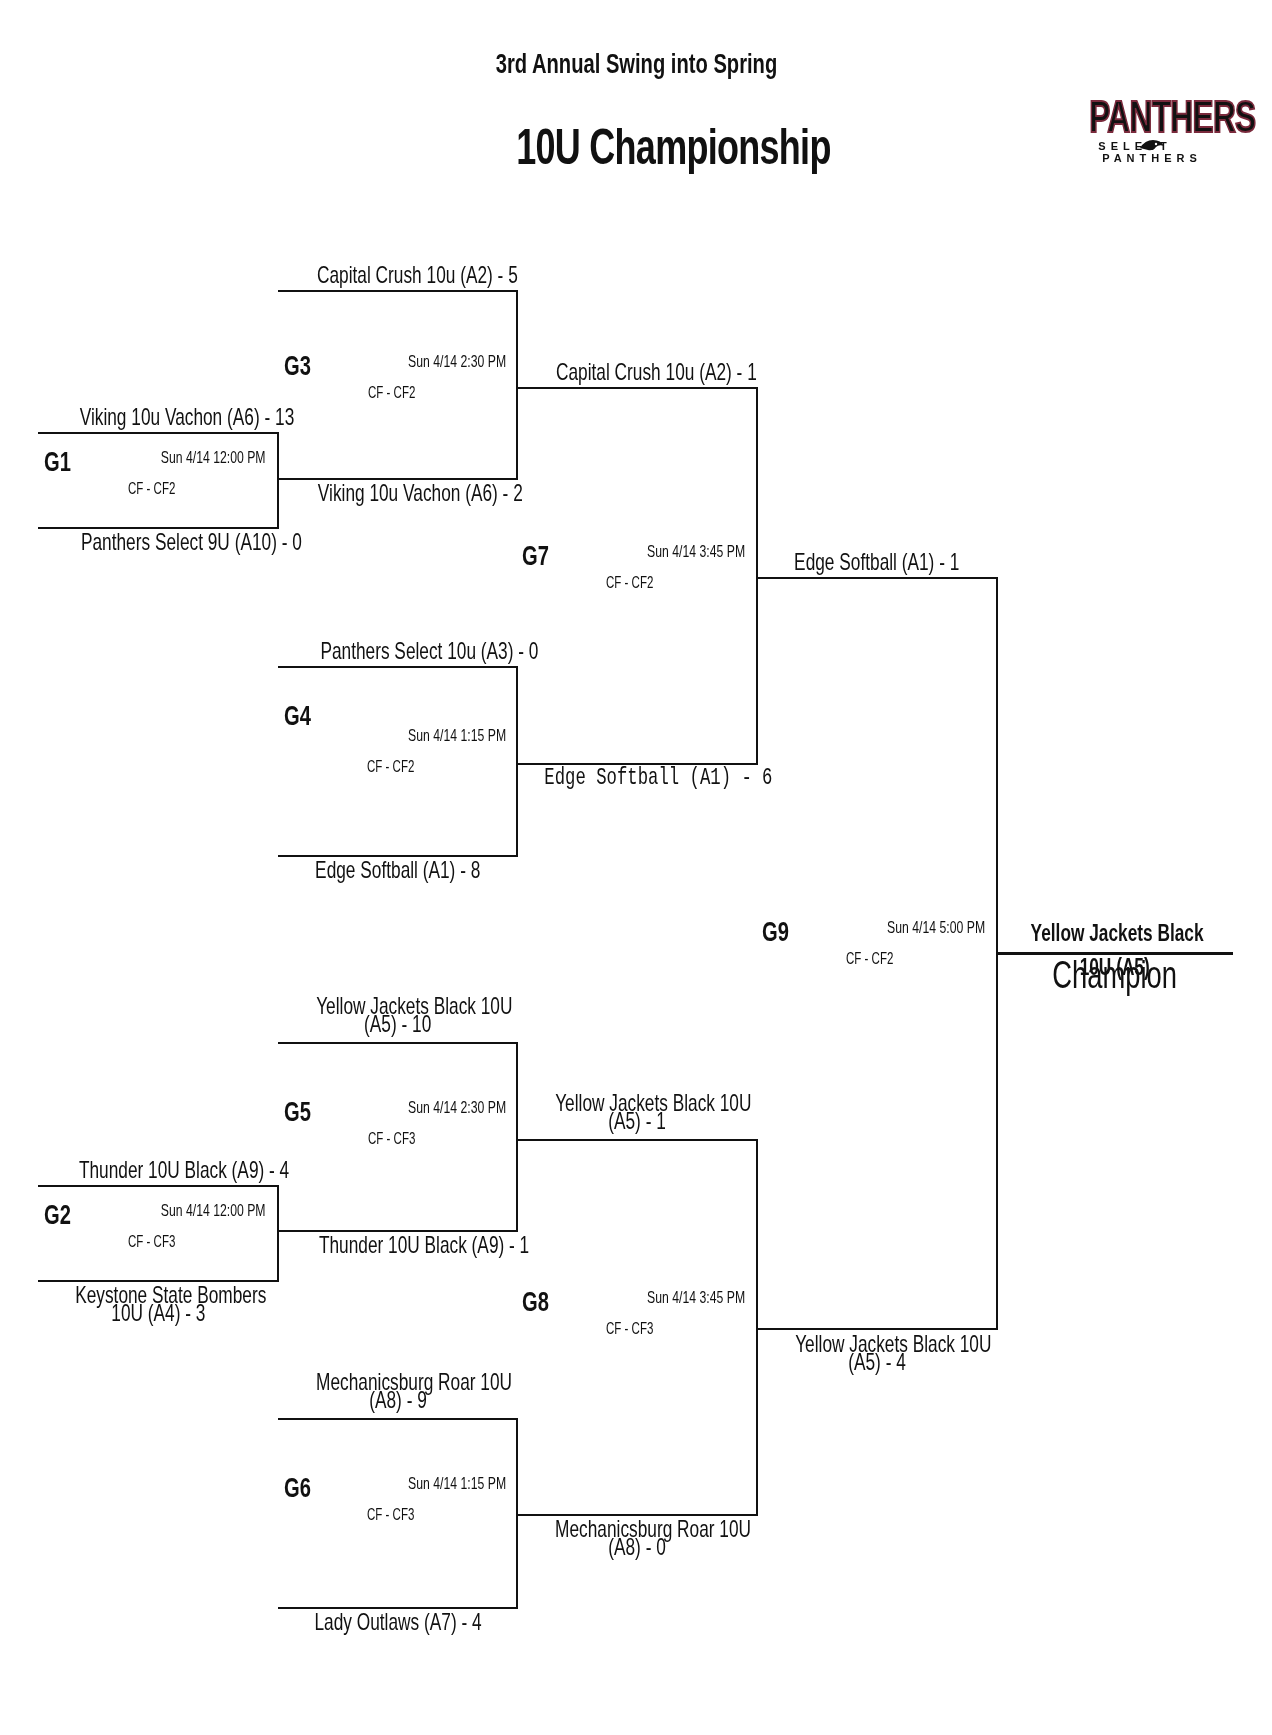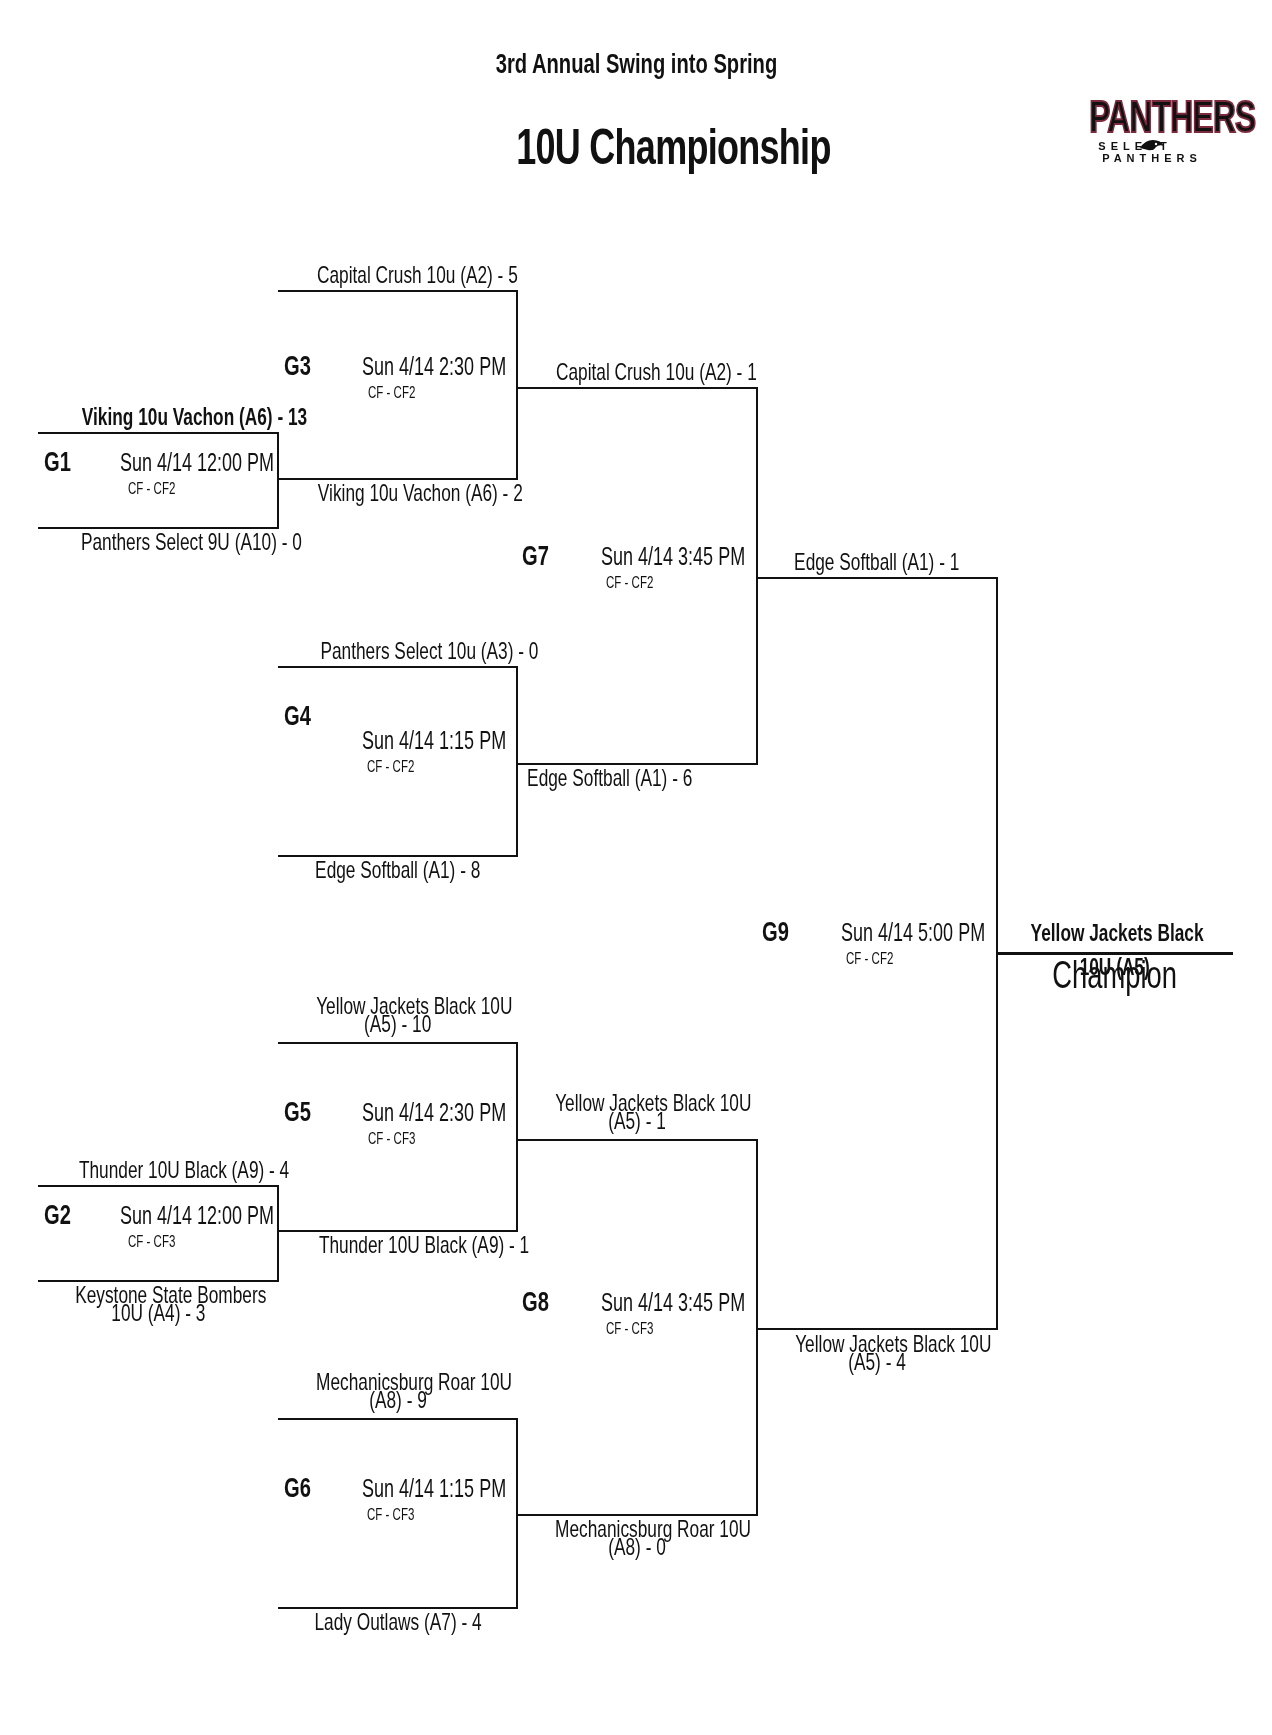--- a/index.html
+++ b/index.html
@@ -19,21 +19,21 @@
   .logo-sub { position:absolute; left:0; top:46px; width:190px; font-size:11px; font-weight:bold; letter-spacing:5px; text-align:center; }
   .logo-cat { position:absolute; left:82px; top:44px; width:26px; height:14px; }
 
   .line { position:absolute; background:#111; }
   .h { height:2px; }
   .v { width:2px; }
 
   .team { position:absolute; font-size:24px; line-height:22px; text-align:center; }
   .team.big { font-weight:bold; font-size:24px; line-height:30px; }
   .gid { position:absolute; font-size:28px; font-weight:bold; }
-  .gtime { position:absolute; font-size:25px;text-decoration:underline; }
+  .gtime { position:absolute; font-size:17px;text-decoration:underline; }
   .gfield { position:absolute; font-size:16px; }
   .champ-label { position:absolute; font-size:38px; text-align:center; }
   .winner-underline { position:absolute; height:3px; background:#111; }
 </style>
 </head>
 <body>
 
 <div class="abs subtitle"><span class="cond">3rd Annual Swing into Spring</span></div>
 <div class="abs title"><span class="cond">10U Championship</span></div>
 
@@ -79,31 +79,31 @@
 <div class="line h" style="left:517px;top:1139px;width:241px;"></div>
 <div class="line h" style="left:517px;top:1514px;width:241px;"></div>
 <div class="line v" style="left:756px;top:1139px;height:377px;"></div>
 
 <div class="line h" style="left:757px;top:577px;width:241px;"></div>
 <div class="line h" style="left:757px;top:1328px;width:241px;"></div>
 <div class="line v" style="left:996px;top:577px;height:753px;"></div>
 
 <div class="winner-underline" style="left:997px;top:952px;width:236px;"></div>
 
-<div class="team" style="left:38px;top:406px;width:240px;font-weight:bold;"><span class="cond">Viking 10u Vachon (A6) - 13</span></div>
+<div class="team" style="left:38px;top:406px;width:240px;"><span class="cond">Viking 10u Vachon (A6) - 13</span></div>
 <div class="team" style="left:38px;top:531px;width:240px;"><span class="cond">Panthers Select 9U (A10) - 0</span></div>
 
 <div class="team" style="left:278px;top:264px;width:240px;"><span class="cond">Capital Crush 10u (A2) - 5</span></div>
 <div class="team" style="left:278px;top:482px;width:240px;"><span class="cond">Viking 10u Vachon (A6) - 2</span></div>
 
 <div class="team" style="left:278px;top:640px;width:240px;"><span class="cond">Panthers Select 10u (A3) - 0</span></div>
 <div class="team" style="left:278px;top:859px;width:240px;"><span class="cond">Edge Softball (A1) - 8</span></div>
 
 <div class="team" style="left:517px;top:361px;width:240px;"><span class="cond">Capital Crush 10u (A2) - 1</span></div>
-<div class="team" style="left:490px;top:767px;width:240px;"><span class="cond">Edge Softball (A1) - 6</span></div>
+<div class="team" style="left:500px;top:767px;width:240px;font-family:Liberation Mono, monospace;"><span class="cond">Edge Softball (A1) - 6</span></div>
 
 <div class="team" style="left:757px;top:551px;width:240px;"><span class="cond">Edge Softball (A1) - 1</span></div>
 <div class="team" style="left:757px;top:1333px;width:240px;">
   <div><span class="cond">Yellow Jackets Black 10U</span></div>
   <div style="margin-top:-4px;"><span class="cond">(A5) - 4</span></div>
 </div>
 
 <div class="team" style="left:38px;top:1159px;width:240px;"><span class="cond">Thunder 10U Black (A9) - 4</span></div>
 <div class="team" style="left:38px;top:1284px;width:240px;">
   <div><span class="cond">Keystone State Bombers</span></div>

